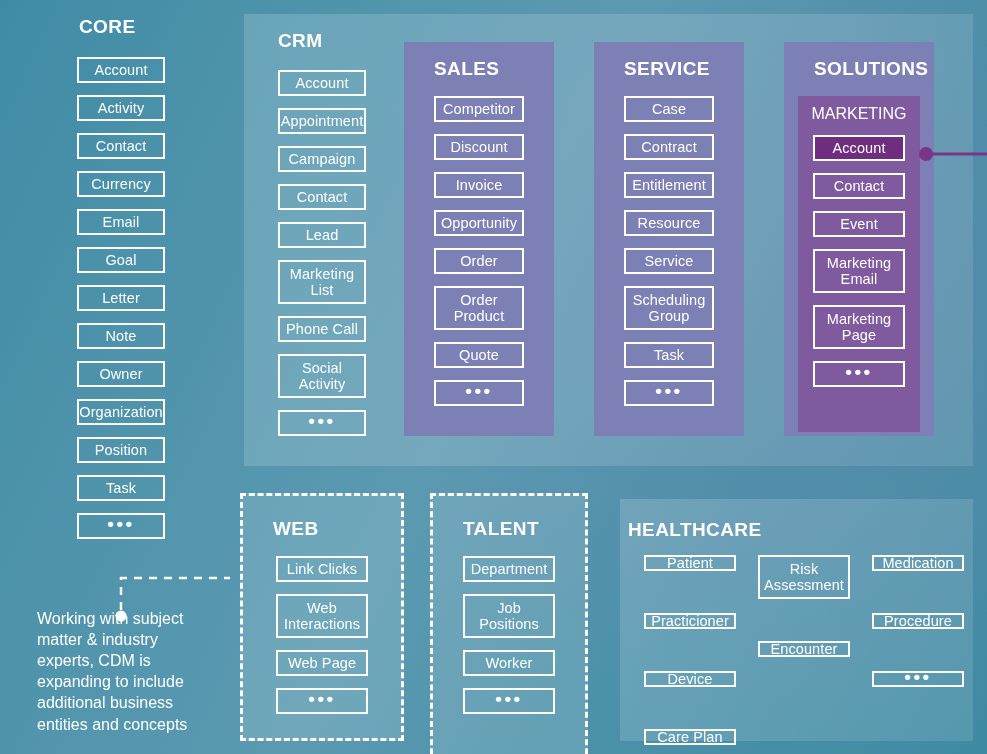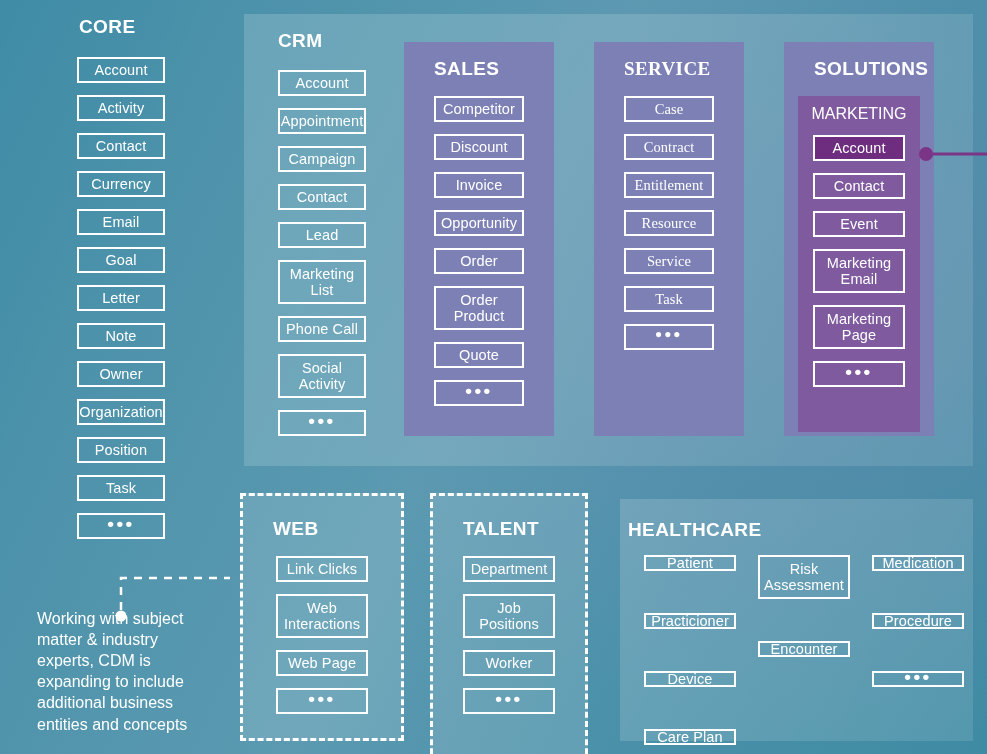--- a/index.html
+++ b/index.html
@@ -98,21 +98,21 @@
   #crm-column .chip.tall { height: 44px; }
 
   .sub-panel {
     position: absolute;
     background: #7d80b5;
   }
   .sub-panel .group-title { font-size: 19px; }
   .sub-panel .chip { margin: 0 auto 12px auto; }
 
   #sales-panel   { left: 404px; top: 42px; width: 150px; height: 394px; }
-  #service-panel { left: 594px; top: 42px; width: 150px; height: 394px; font-family: Liberation Serif, serif; }
+  #service-panel { left: 594px; top: 42px; width: 150px; height: 394px; }
   #solutions-panel { left: 784px; top: 42px; width: 150px; height: 394px; }
 
   #sales-panel .group-title,
   #service-panel .group-title,
   #solutions-panel .group-title { margin: 16px 0 16px 30px; }
 
   #sales-panel .chip, #service-panel .chip { width: 90px; height: 26px; }
   #sales-panel .chip.tall, #service-panel .chip.tall { height: 44px; }
 
   
@@ -243,20 +243,22 @@
 </div>
 
 <div class="sub-panel" id="service-panel">
   <div class="group-title">SERVICE</div>
   <div id="service-items">
       <div class="chip">Case</div>
       <div class="chip">Contract</div>
       <div class="chip">Entitlement</div>
       <div class="chip">Resource</div>
       <div class="chip">Service</div>
+      <div class="chip tall">Scheduling
+Group</div>
       <div class="chip">Task</div>
       <div class="chip dots">•••</div>
     </div>
 </div>
 
 <div class="sub-panel" id="solutions-panel">
   <div class="group-title">SOLUTIONS</div>
 </div>
 
 <div id="marketing-panel">

